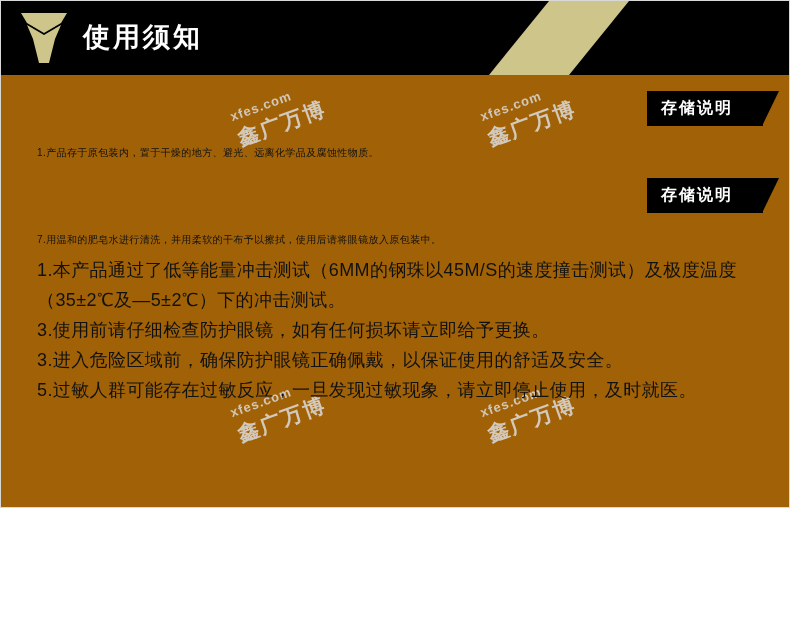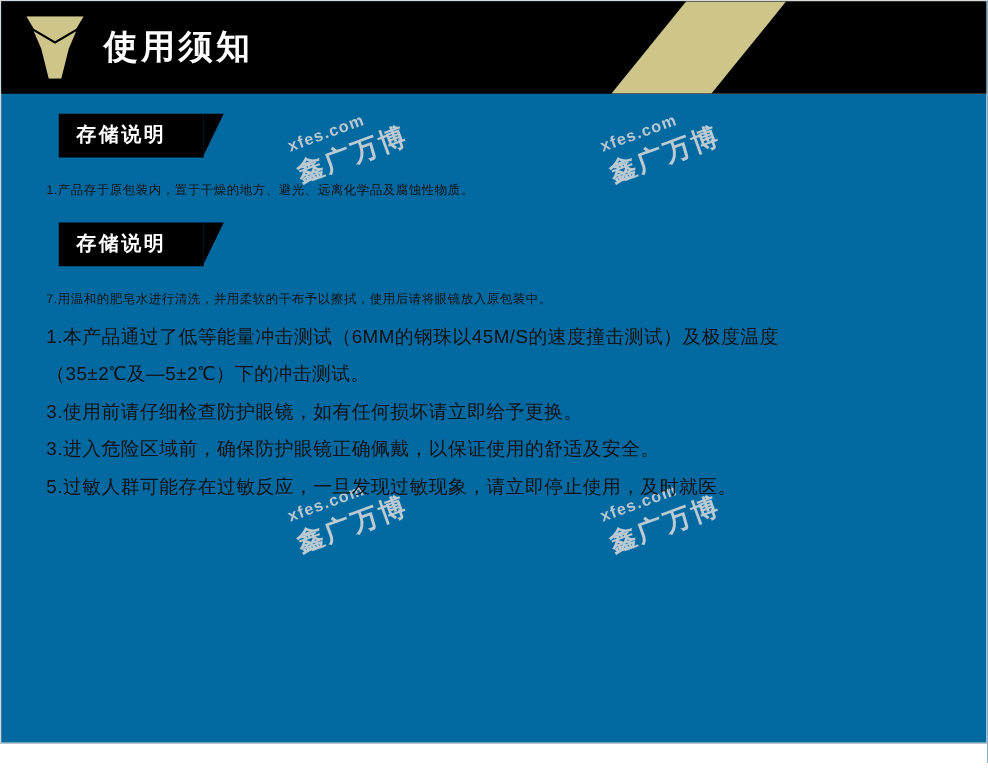--- a/index.html
+++ b/index.html
@@ -11,24 +11,24 @@
     height: 619px;
     background: #ffffff;
     font-family: "Liberation Sans", sans-serif;
     color: #1a1a1a;
     overflow: hidden;
     position: relative;
   }
   .page {
     position: relative;
     width: 790px;
-    height: 595px;
+    height: 508px;
     border: 1px solid #d8d8d8;
     box-sizing: border-box;
-    background: #0369a1;
+    background: #a16207;
   }
 
   
   .header {
     position: relative;
     height: 74px;
     background: #000000;
     overflow: hidden;
   }
   .header-accent {
@@ -112,32 +112,32 @@
   .tag::after {
     content: "";
     position: absolute;
     right: -16px;
     top: 0;
     width: 0;
     height: 0;
     border-top: 33px solid #000;
     border-right: 16px solid transparent;
   }
-  .tag-wrap { margin-top: 10px; margin-bottom: 12px; padding-left: 20px; }
+  .tag-wrap { margin-top: 10px; margin-bottom: 12px; padding-left: 20px; text-align: right; }
 
   .para {
     font-size: 10px;
     line-height: 30px;
     color: #111;
     margin: 0 0 0 10px;
     letter-spacing: .4px;
   }
   .list { margin: 0 0 0 10px; }
   .list .item {
-    font-size: 15px;
+    font-size: 18px;
     line-height: 30px;
     color: #111;
     letter-spacing: .4px;
   }
   .s1 { margin-top: 16px; }
 </style>
 </head>
 <body>
 
 <div class="page">

